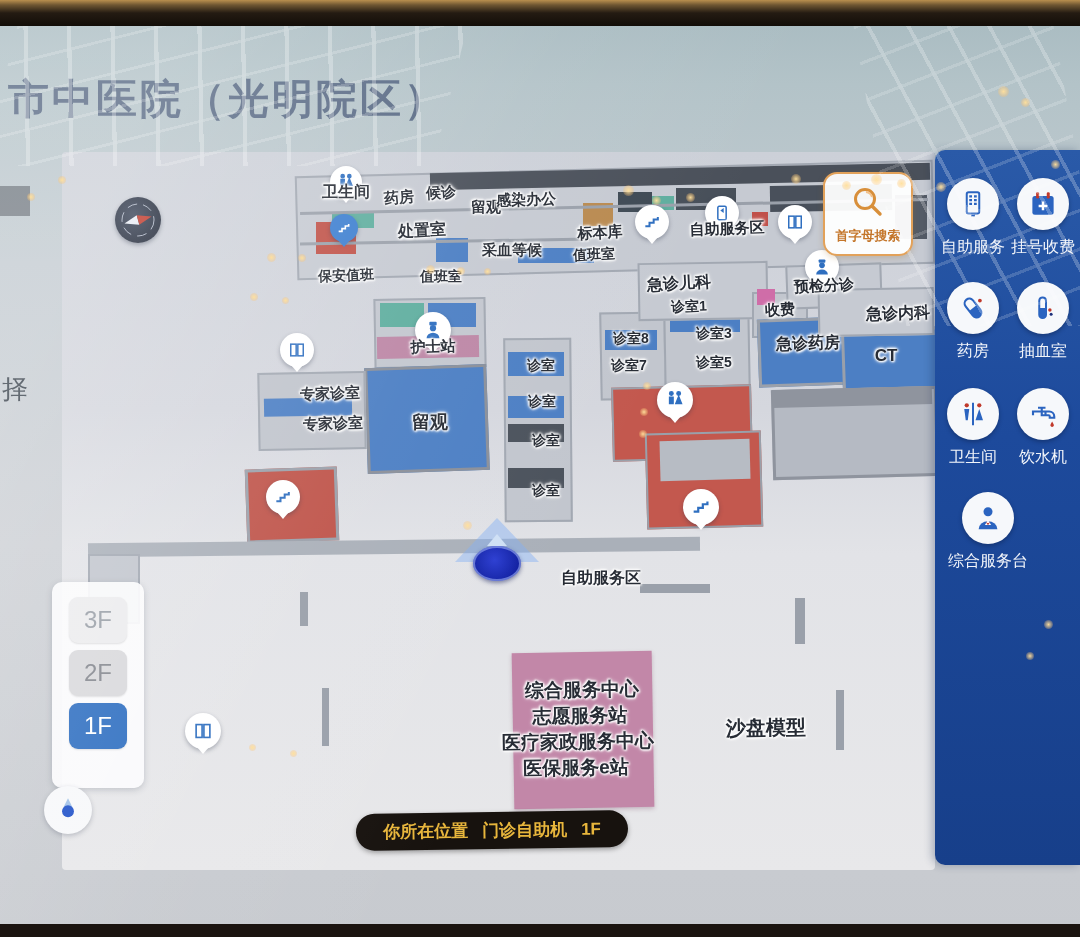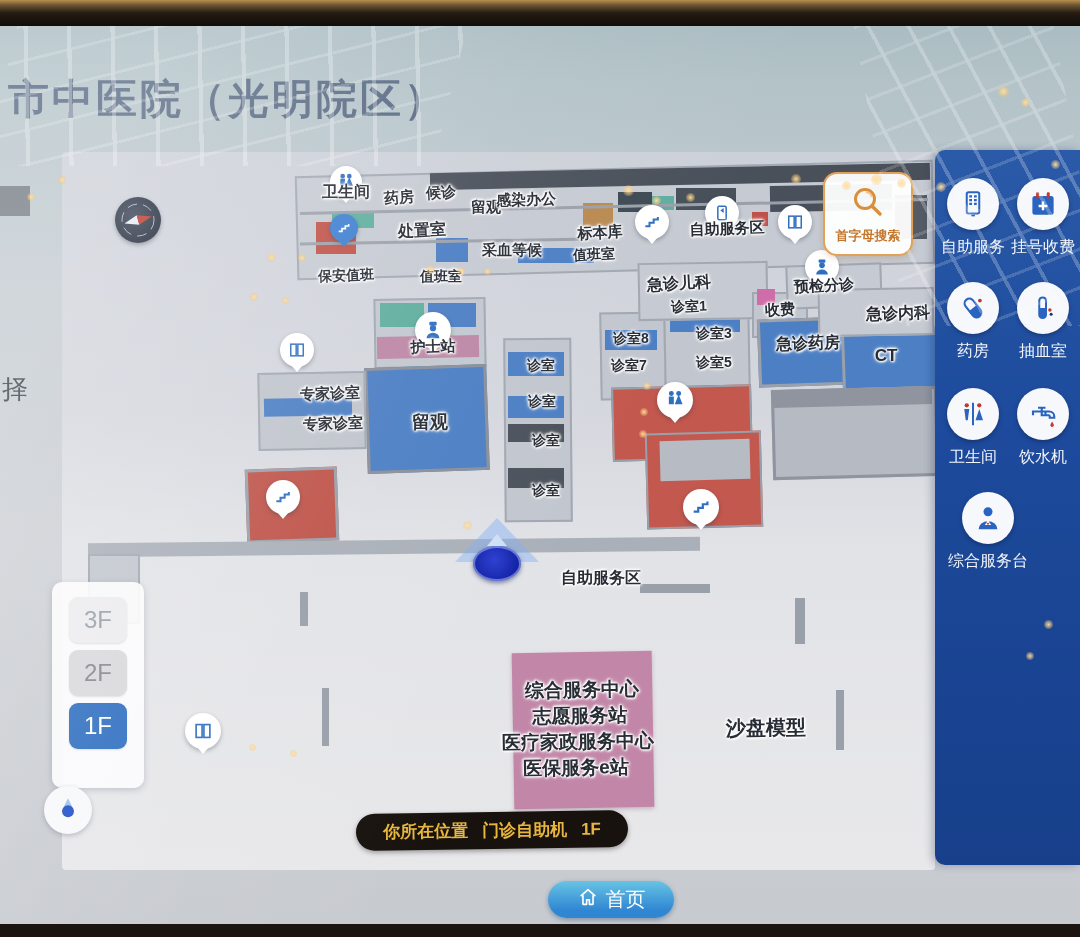--- a/index.html
+++ b/index.html
@@ -331,28 +331,20 @@
         </svg>
     </span>
   </div>
 
   <div class="abs loc-pill">
     <span>你所在位置</span>
     <span>门诊自助机</span>
     <span>1F</span>
   </div>
 
-  <div class="abs home-btn">
-    <span>
-      <svg width="22" height="22" viewBox="0 0 24 24">
-          <path d="M4 11 L12 4 L20 11 M6.5 10 V20 h4 v-5 h3 v5 h4 V10" fill="none" stroke="#fff" stroke-width="1.8" stroke-linejoin="round"></path>
-        </svg>
-    </span>
-    <span>首页</span>
-  </div>
 
   <div class="abs sidebar">
     <div class="side-item" style="left:3px;top:28px;width:70px;">
       <div class="side-ic">
         <svg width="30" height="30" viewBox="0 0 24 24">
             <rect x="7" y="2.5" width="10" height="17" rx="1.5" fill="none" stroke="#2b64c0" stroke-width="1.6"></rect>
             <g fill="#2b64c0">
               <rect x="9" y="5" width="2.2" height="1.8"></rect>
               <rect x="12.8" y="5" width="2.2" height="1.8"></rect>
               <rect x="9" y="8" width="2.2" height="1.8"></rect>

